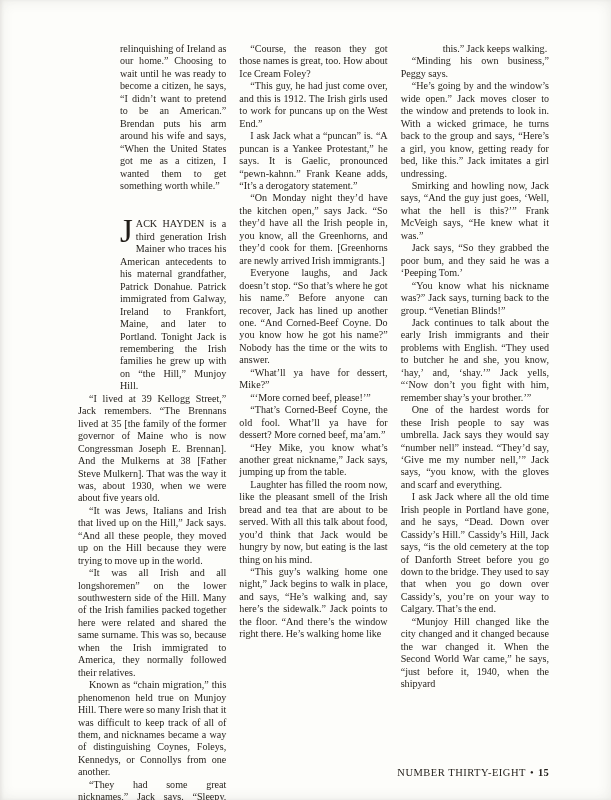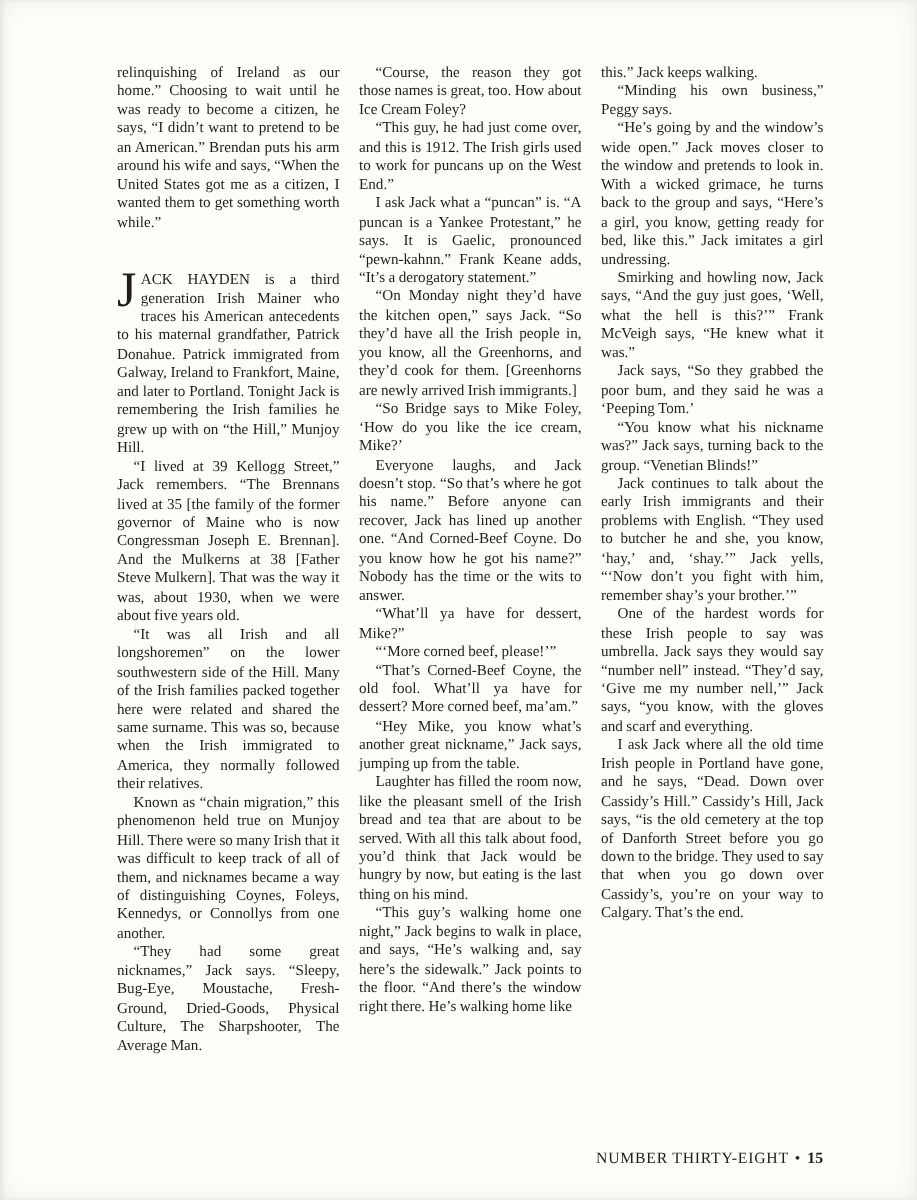--- a/index.html
+++ b/index.html
@@ -26,21 +26,21 @@
   p {
     font-size: 10.1px;
     line-height: 12.45px;
     text-align: justify;
     text-indent: 11px;
     color: #211d18;
     hyphens: auto;
     -webkit-hyphens: auto;
     word-spacing: -0.2px;
   }
-  p.no-indent { text-indent: 0; }
+  p.no-indent { text-indent: 0; margin-left: 42px; }
   p.space-before { margin-top: 26px; }
   p.dropcap-para { text-indent: 0; }
   .dropcap {
     float: left;
     font-size: 33px;
     line-height: 25px;
     padding: 1px 3px 0 0;
     color: #211d18;
   }
   .footer {
@@ -56,46 +56,47 @@
 </style>
 </head>
 <body>
 
 <div class="page">
   <div class="content">
     <div class="column">
         <p class="no-indent">relinquishing of Ireland as our home.” Choosing to wait until he was ready to become a citizen, he says, “I didn’t want to pretend to be an American.” Brendan puts his arm around his wife and says, “When the United States got me as a citizen, I wanted them to get something worth while.”</p>
         <p class="no-indent space-before dropcap-para"><span class="dropcap">J</span>ACK HAYDEN is a third generation Irish Mainer who traces his American antecedents to his maternal grandfather, Patrick Donahue. Patrick immigrated from Galway, Ireland to Frankfort, Maine, and later to Portland. Tonight Jack is remembering the Irish families he grew up with on “the Hill,” Munjoy Hill.</p>
         <p>“I lived at 39 Kellogg Street,” Jack remembers. “The Brennans lived at 35 [the family of the former governor of Maine who is now Congressman Joseph E. Brennan]. And the Mulkerns at 38 [Father Steve Mulkern]. That was the way it was, about 1930, when we were about five years old.</p>
+        <p>“It was Jews, Italians and Irish that lived up on the Hill,” Jack says. “And all these people, they moved up on the Hill because they were trying to move up in the world.</p>
         <p>“It was all Irish and all longshoremen” on the lower southwestern side of the Hill. Many of the Irish families packed together here were related and shared the same surname. This was so, because when the Irish immigrated to America, they normally followed their relatives.</p>
         <p>Known as “chain migration,” this phenomenon held true on Munjoy Hill. There were so many Irish that it was difficult to keep track of all of them, and nicknames became a way of distinguishing Coynes, Foleys, Kennedys, or Connollys from one another.</p>
         <p>“They had some great nicknames,” Jack says. “Sleepy, Bug-Eye, Moustache, Fresh-Ground, Dried-Goods, Physical Culture, The Sharpshooter, The Average Man.</p>
       </div>
     <div class="column">
         <p>“Course, the reason they got those names is great, too. How about Ice Cream Foley?</p>
         <p>“This guy, he had just come over, and this is 1912. The Irish girls used to work for puncans up on the West End.”</p>
         <p>I ask Jack what a “puncan” is. “A puncan is a Yankee Protestant,” he says. It is Gaelic, pronounced “pewn-kahnn.” Frank Keane adds, “It’s a derogatory statement.”</p>
         <p>“On Monday night they’d have the kitchen open,” says Jack. “So they’d have all the Irish people in, you know, all the Greenhorns, and they’d cook for them. [Greenhorns are newly arrived Irish immigrants.]</p>
-        <p>“So Bridge says to Mike Foley, ‘How do you like the ice cream, Mike?’</p>
         <p>Everyone laughs, and Jack doesn’t stop. “So that’s where he got his name.” Before anyone can recover, Jack has lined up another one. “And Corned-Beef Coyne. Do you know how he got his name?” Nobody has the time or the wits to answer.</p>
         <p>“What’ll ya have for dessert, Mike?”</p>
         <p>“‘More corned beef, please!’”</p>
         <p>“That’s Corned-Beef Coyne, the old fool. What’ll ya have for dessert? More corned beef, ma’am.”</p>
         <p>“Hey Mike, you know what’s another great nickname,” Jack says, jumping up from the table.</p>
         <p>Laughter has filled the room now, like the pleasant smell of the Irish bread and tea that are about to be served. With all this talk about food, you’d think that Jack would be hungry by now, but eating is the last thing on his mind.</p>
         <p>“This guy’s walking home one night,” Jack begins to walk in place, and says, “He’s walking and, say here’s the sidewalk.” Jack points to the floor. “And there’s the window right there. He’s walking home like</p>
       </div>
     <div class="column">
         <p class="no-indent">this.” Jack keeps walking.</p>
         <p>“Minding his own business,” Peggy says.</p>
         <p>“He’s going by and the window’s wide open.” Jack moves closer to the window and pretends to look in. With a wicked grimace, he turns back to the group and says, “Here’s a girl, you know, getting ready for bed, like this.” Jack imitates a girl undressing.</p>
         <p>Smirking and howling now, Jack says, “And the guy just goes, ‘Well, what the hell is this?’” Frank McVeigh says, “He knew what it was.”</p>
         <p>Jack says, “So they grabbed the poor bum, and they said he was a ‘Peeping Tom.’</p>
         <p>“You know what his nickname was?” Jack says, turning back to the group. “Venetian Blinds!”</p>
         <p>Jack continues to talk about the early Irish immigrants and their problems with English. “They used to butcher he and she, you know, ‘hay,’ and, ‘shay.’” Jack yells, “‘Now don’t you fight with him, remember shay’s your brother.’”</p>
         <p>One of the hardest words for these Irish people to say was umbrella. Jack says they would say “number nell” instead. “They’d say, ‘Give me my number nell,’” Jack says, “you know, with the gloves and scarf and everything.</p>
         <p>I ask Jack where all the old time Irish people in Portland have gone, and he says, “Dead. Down over Cassidy’s Hill.” Cassidy’s Hill, Jack says, “is the old cemetery at the top of Danforth Street before you go down to the bridge. They used to say that when you go down over Cassidy’s, you’re on your way to Calgary. That’s the end.</p>
+        <p>“Munjoy Hill changed like the city changed and it changed because the war changed it. When the Second World War came,” he says, “just before it, 1940, when the shipyard</p>
       </div>
   </div>
   <div class="footer">
     <span>NUMBER THIRTY-EIGHT</span><span class="sep">•</span><span class="pagenum">15</span>
   </div>
 </div>
 
 </body></html>

